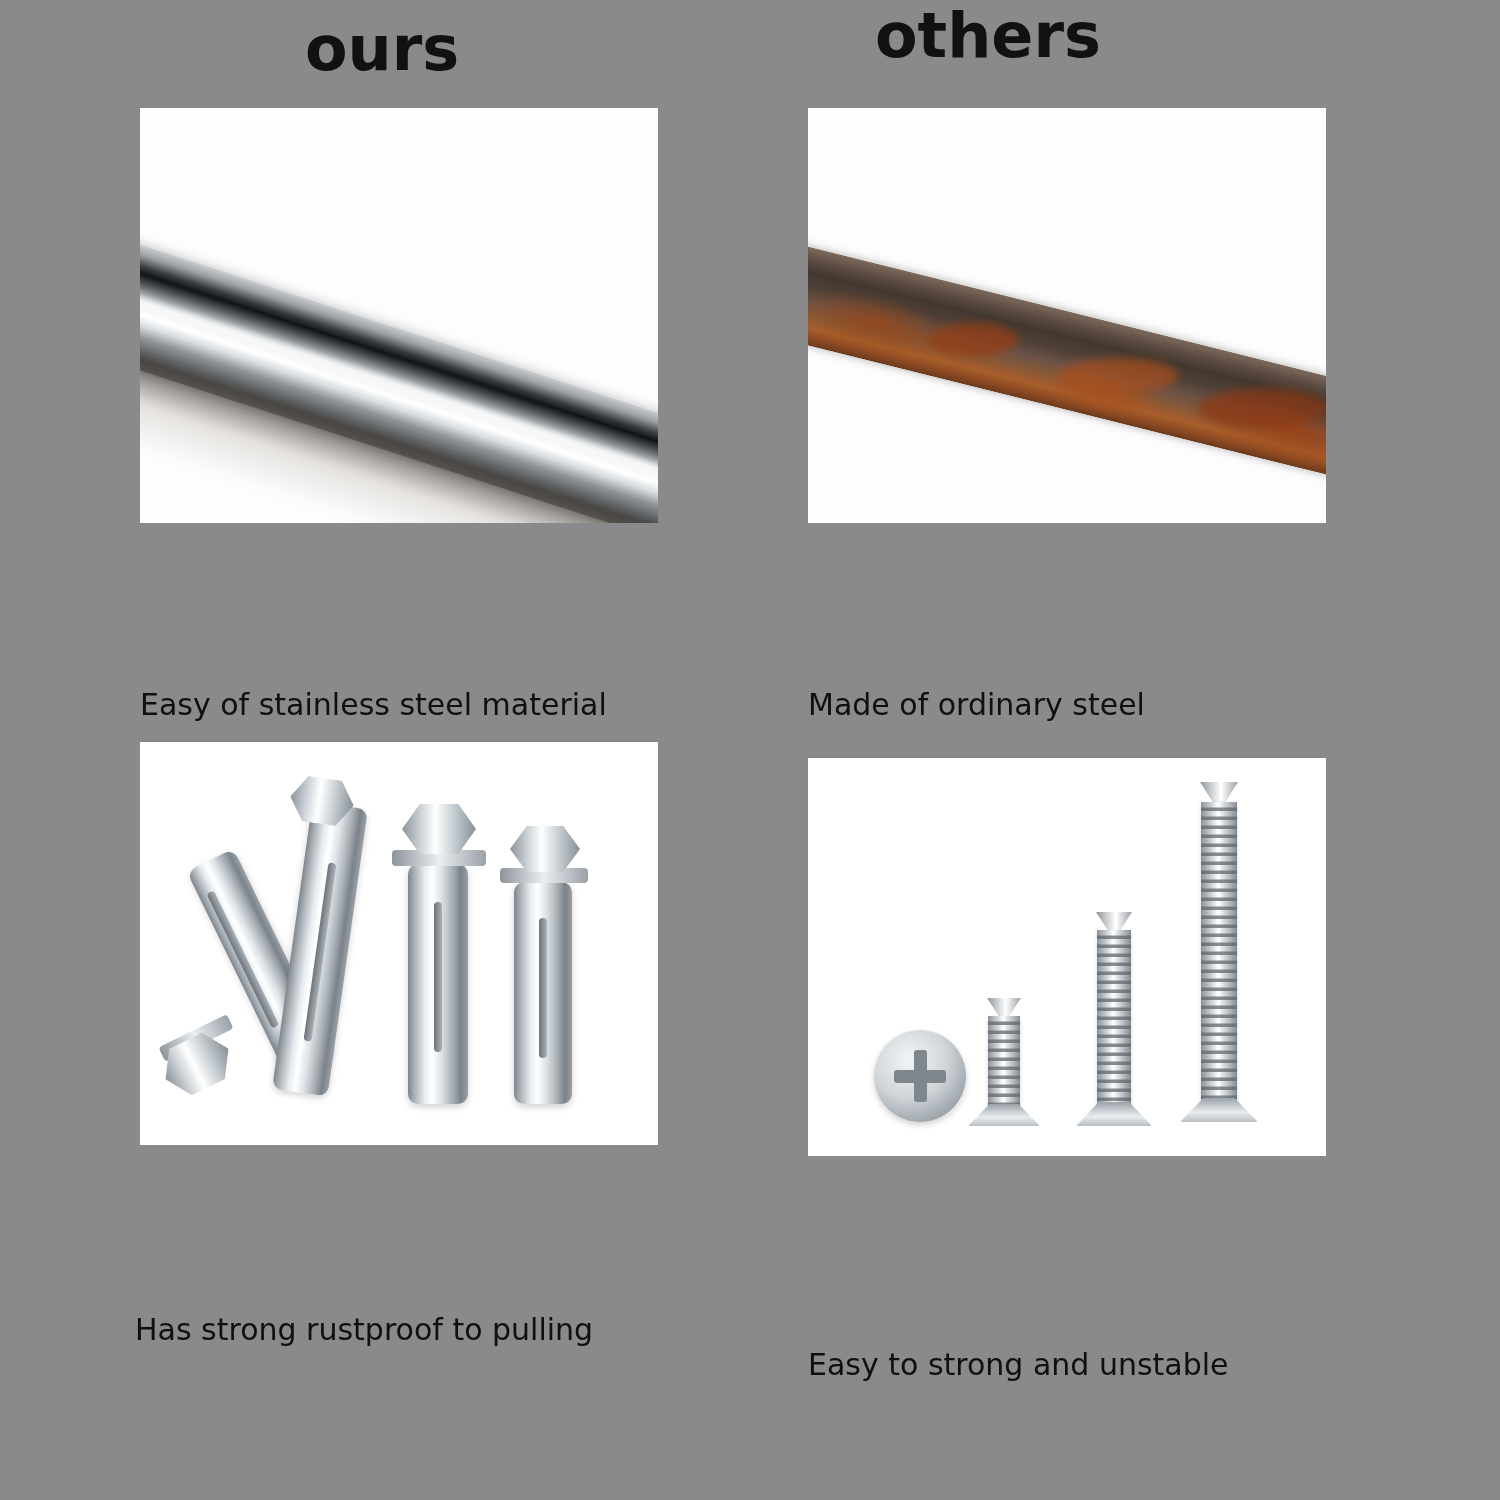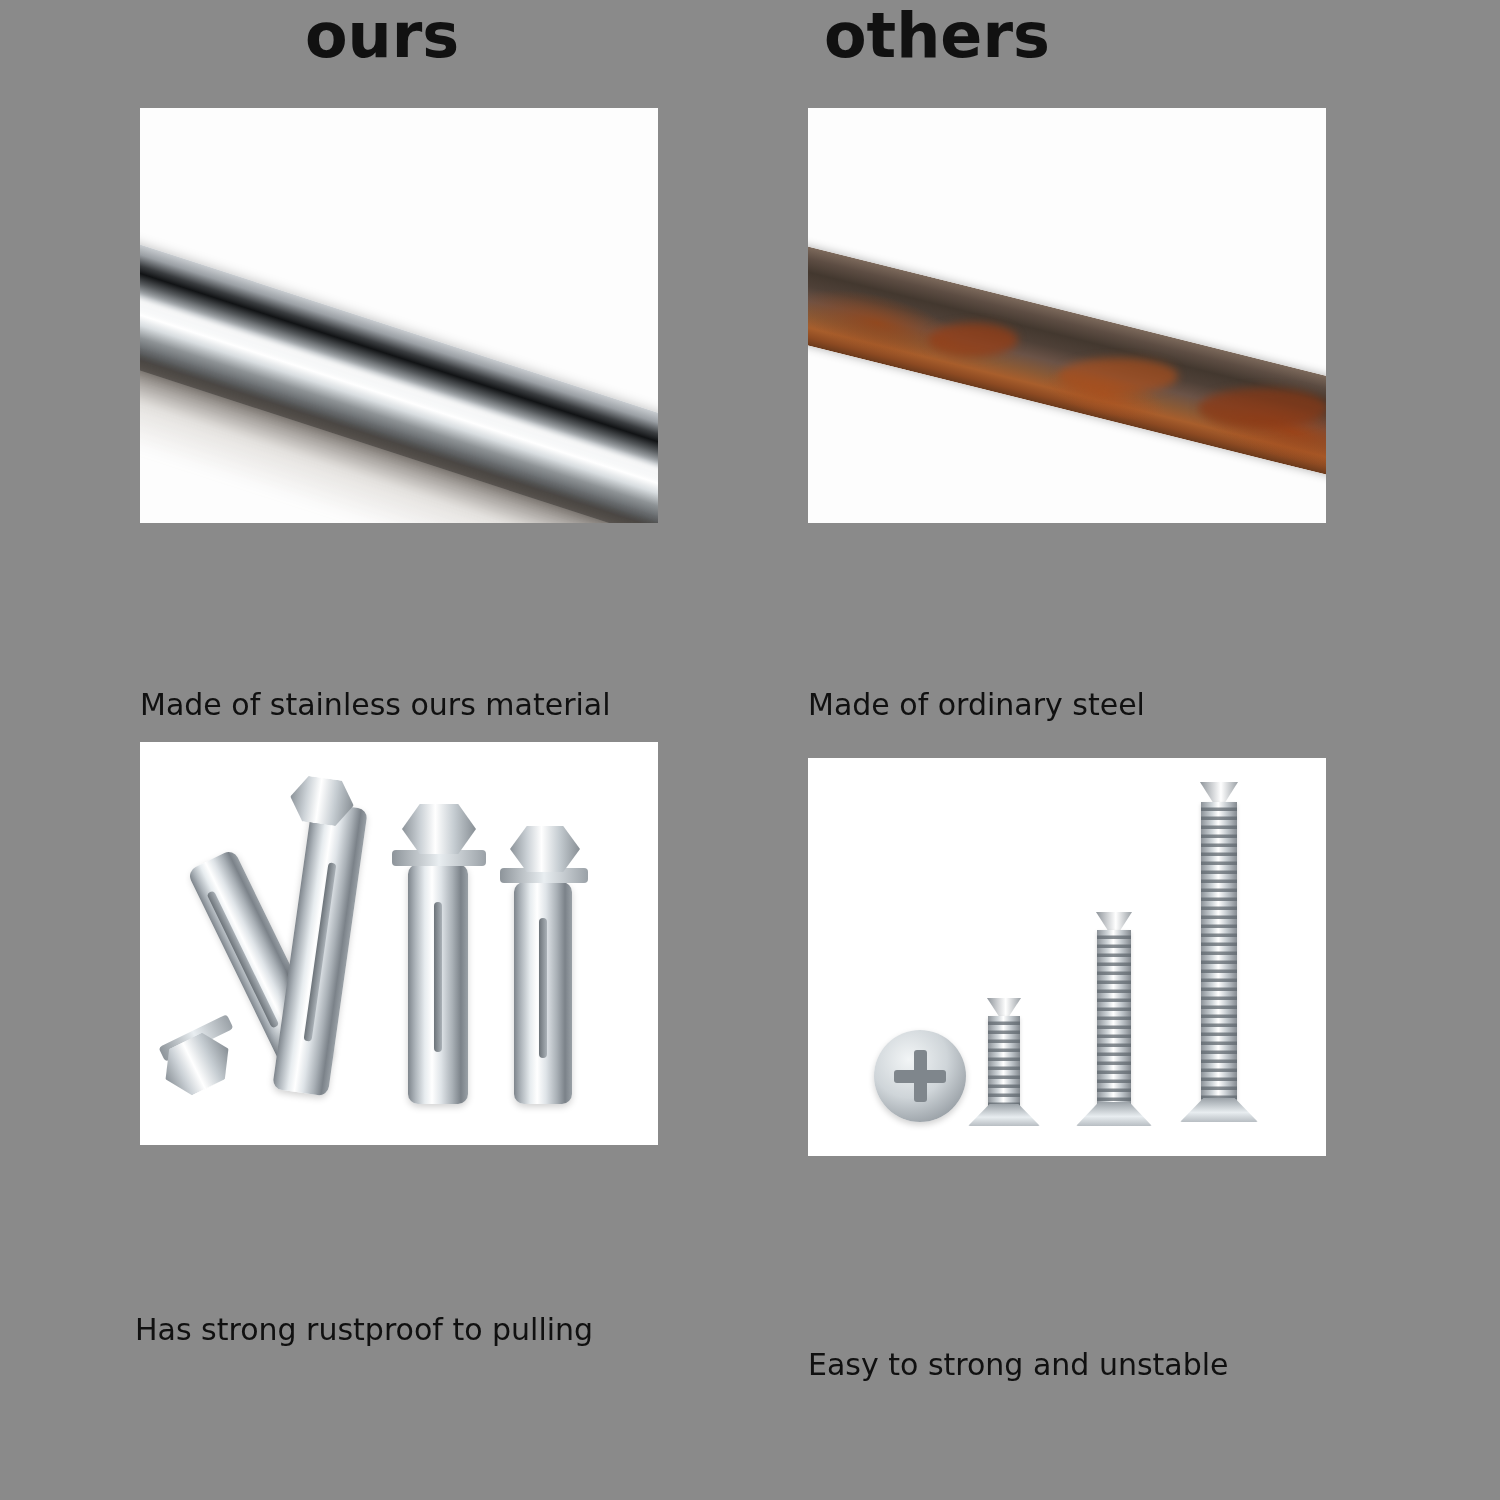--- a/index.html
+++ b/index.html
@@ -22,22 +22,22 @@
 
   
   .heading {
     position: absolute;
     font-size: 62px;
     font-weight: 700;
     color: #111;
     letter-spacing: 0px;
     line-height: 1;
   }
-  #heading-ours   { left: 305px; top: 5px; }
-  #heading-others { left: 824px; top: 5px; }
+  #heading-ours   { left: 305px; top: 18px; }
+  #heading-others { left: 875px; top: 5px; }
 
   
   .photo {
     position: absolute;
     background: #ffffff;
     overflow: hidden;
   }
 
   
   .caption {
@@ -212,21 +212,21 @@
 
   <div class="photo" id="photo-stainless-bar">
     <div class="bar-wrap">
       <div class="bar"></div>
       <div class="bar-hilite"></div>
       <div class="bar-shade"></div>
     </div>
   </div>
 
   <div class="caption" id="caption-ours-top" style="left:140px; top:530px; width:640px;">
-    <span class="cap-text">Made of stainless ours material</span>
+    <span class="cap-text">Easy of stainless steel material</span>
     <span class="cap-text">rustproof</span>
     <span class="cap-text">more durable</span>
   </div>
 
   <div class="photo" id="photo-rusty-bar">
     <div class="rustbar-wrap">
       <div class="rustbar"></div>
       <div class="rust-patch" style="left:120px; top:215px; width:90px; height:34px; background:rgba(150,62,22,.75);"></div>
       <div class="rust-patch" style="left:250px; top:250px; width:120px; height:36px; background:rgba(168,78,28,.7);"></div>
       <div class="rust-patch" style="left:390px; top:280px; width:130px; height:40px; background:rgba(140,56,18,.7);"></div>

